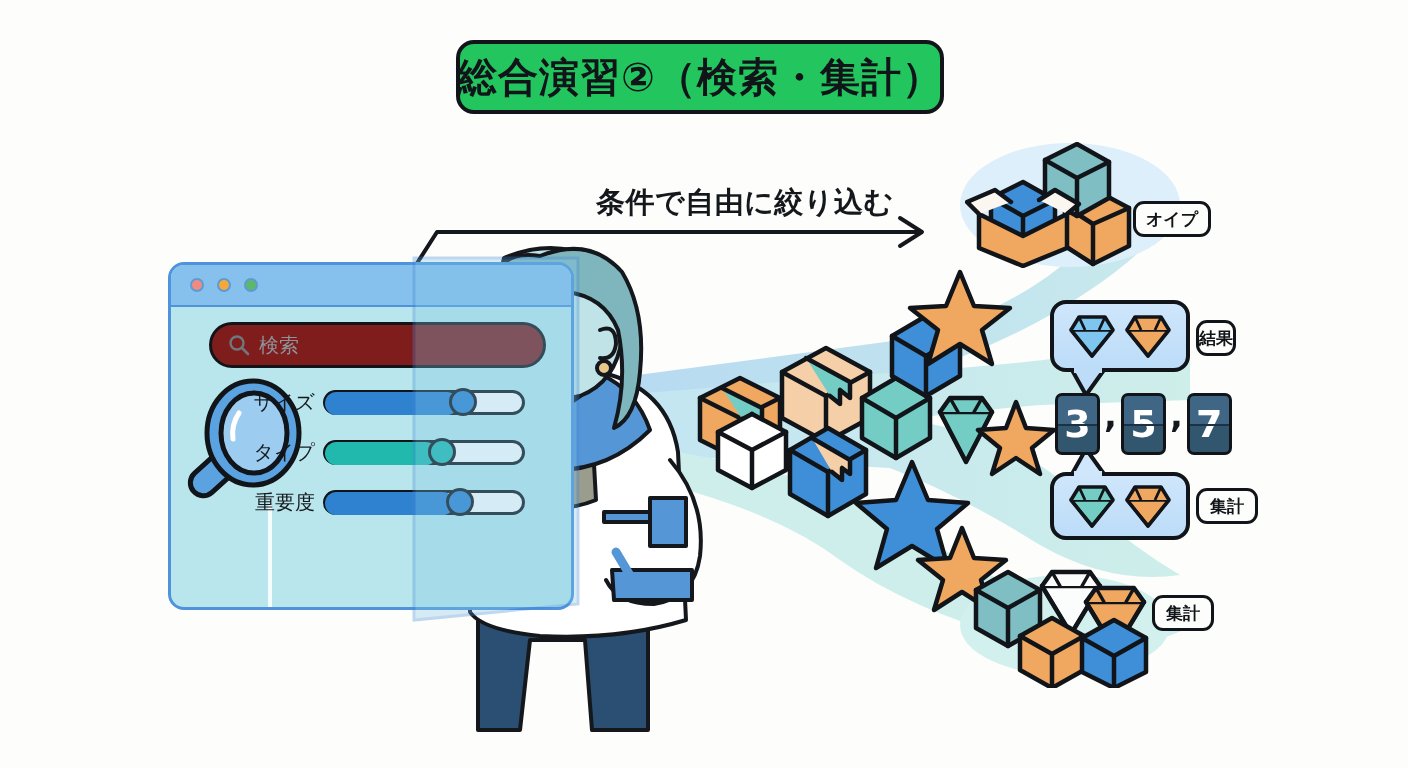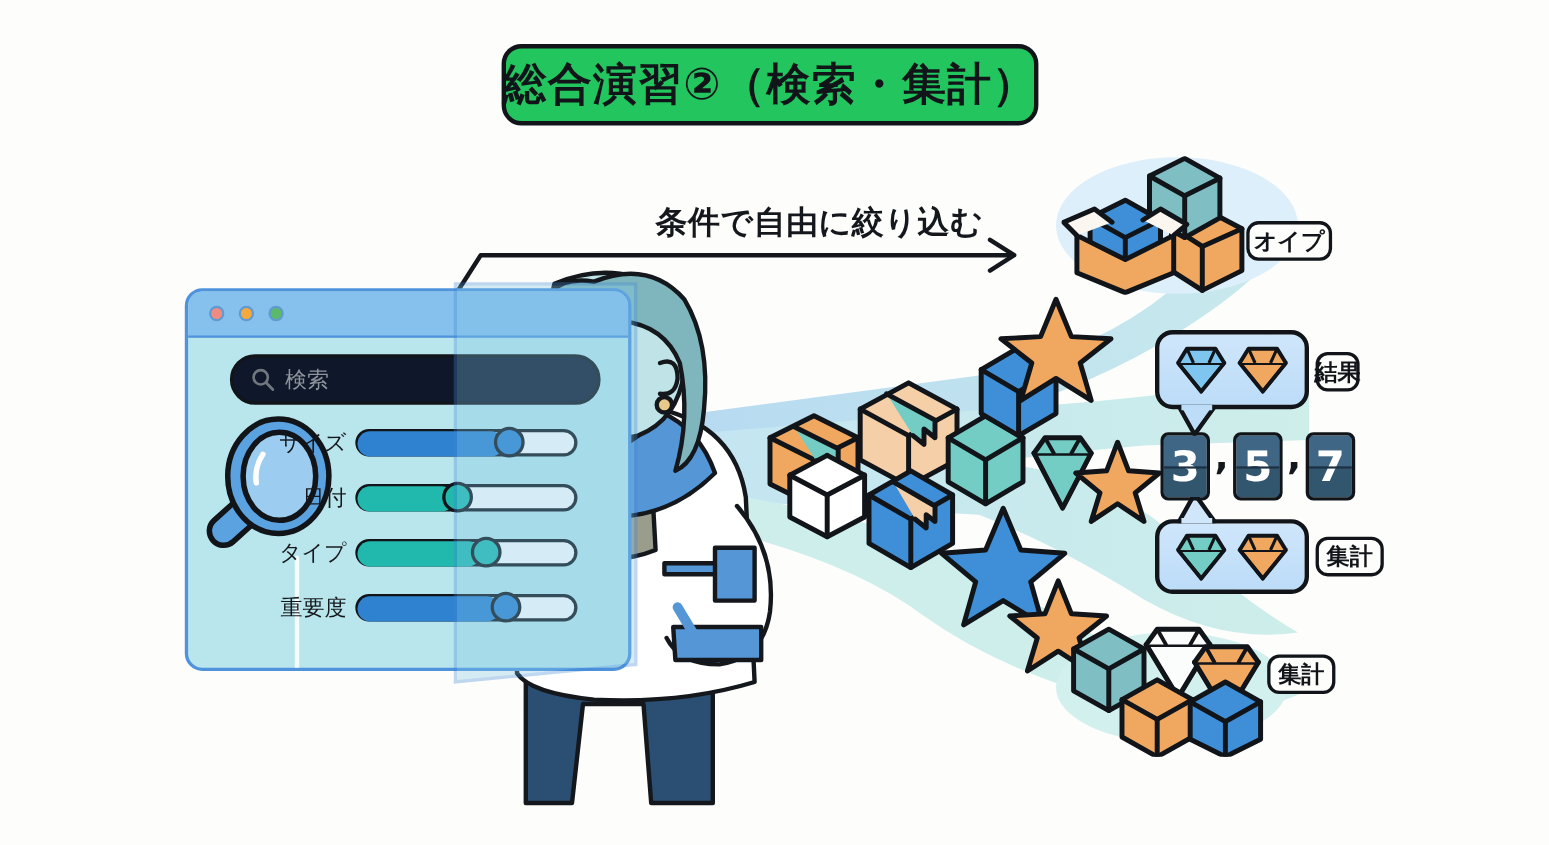--- a/index.html
+++ b/index.html
@@ -35,42 +35,42 @@
     margin-left:40px;
   }
 
   
   .tag{
     position:absolute;
     border:3.5px solid #111418;border-radius:11px;background:#fdfdfb;
     display:flex;align-items:center;justify-content:center;
     box-sizing:border-box;
     font-family:"DejaVu Sans","Liberation Sans",sans-serif;
-    font-size:21px;font-weight:700;color:#111418;white-space:nowrap;
+    font-size:17px;font-weight:700;color:#111418;white-space:nowrap;
   }
   #tag-type  {left:1133px;top:201px;width:78px;height:36px;}
   #tag-result{left:1196px;top:320px;width:40px;height:36px;}
   #tag-agg1  {left:1196px;top:488px;width:62px;height:36px;}
   #tag-agg2  {left:1152px;top:595px;width:62px;height:36px;}
 
   
   .win{
     position:absolute;left:168px;top:262px;width:406px;height:348px;
     border:3px solid #4f93dc;border-radius:16px;
     background:#b9e6ec;
     box-sizing:border-box;overflow:hidden;
   }
   .win-bar{
     height:42px;background:#86c0ec;border-bottom:2px solid #4f93dc;
     display:flex;align-items:center;gap:13px;padding-left:19px;box-sizing:border-box;
   }
   .dot{width:14px;height:14px;border-radius:50%;border:2px solid #5f9ad2;box-sizing:border-box;}
   .search-field{
     position:absolute;left:38px;top:57px;width:337px;height:46px;
-    background:#0f172a;border:3.5px solid #111418;border-radius:23px;
+    background:#7f1d1d;border:3.5px solid #111418;border-radius:23px;
     display:flex;align-items:center;padding-left:16px;box-sizing:border-box;gap:9px;
   }
   .search-field .ph{
     font-family:"DejaVu Sans","Liberation Sans",sans-serif;
     font-size:20px;color:#8d949b;
   }
   .rows{position:absolute;left:0;top:118px;width:406px;}
   .row{display:flex;align-items:center;height:38px;margin-bottom:12px;}
   .row .lbl{
     width:152px;text-align:right;padding-right:8px;box-sizing:border-box;
@@ -218,27 +218,20 @@
       </svg>
       <span class="ph">検索</span>
     </div>
 
     <div class="rows">
       <div class="row">
         <div class="lbl">サイズ</div>
         <div class="slider">
           <div class="fill" style="width:68%;background:#2f82d0"></div>
           <div class="knob" style="left:63%;background:#2f82d0"></div>
-        </div>
-      </div>
-      <div class="row">
-        <div class="lbl">日付</div>
-        <div class="slider">
-          <div class="fill" style="width:45%;background:#21b9ae"></div>
-          <div class="knob" style="left:39%;background:#21b9ae"></div>
         </div>
       </div>
       <div class="row">
         <div class="lbl">タイプ</div>
         <div class="slider">
           <div class="fill" style="width:57%;background:#21b9ae"></div>
           <div class="knob" style="left:52%;background:#21b9ae"></div>
         </div>
       </div>
       <div class="row">

